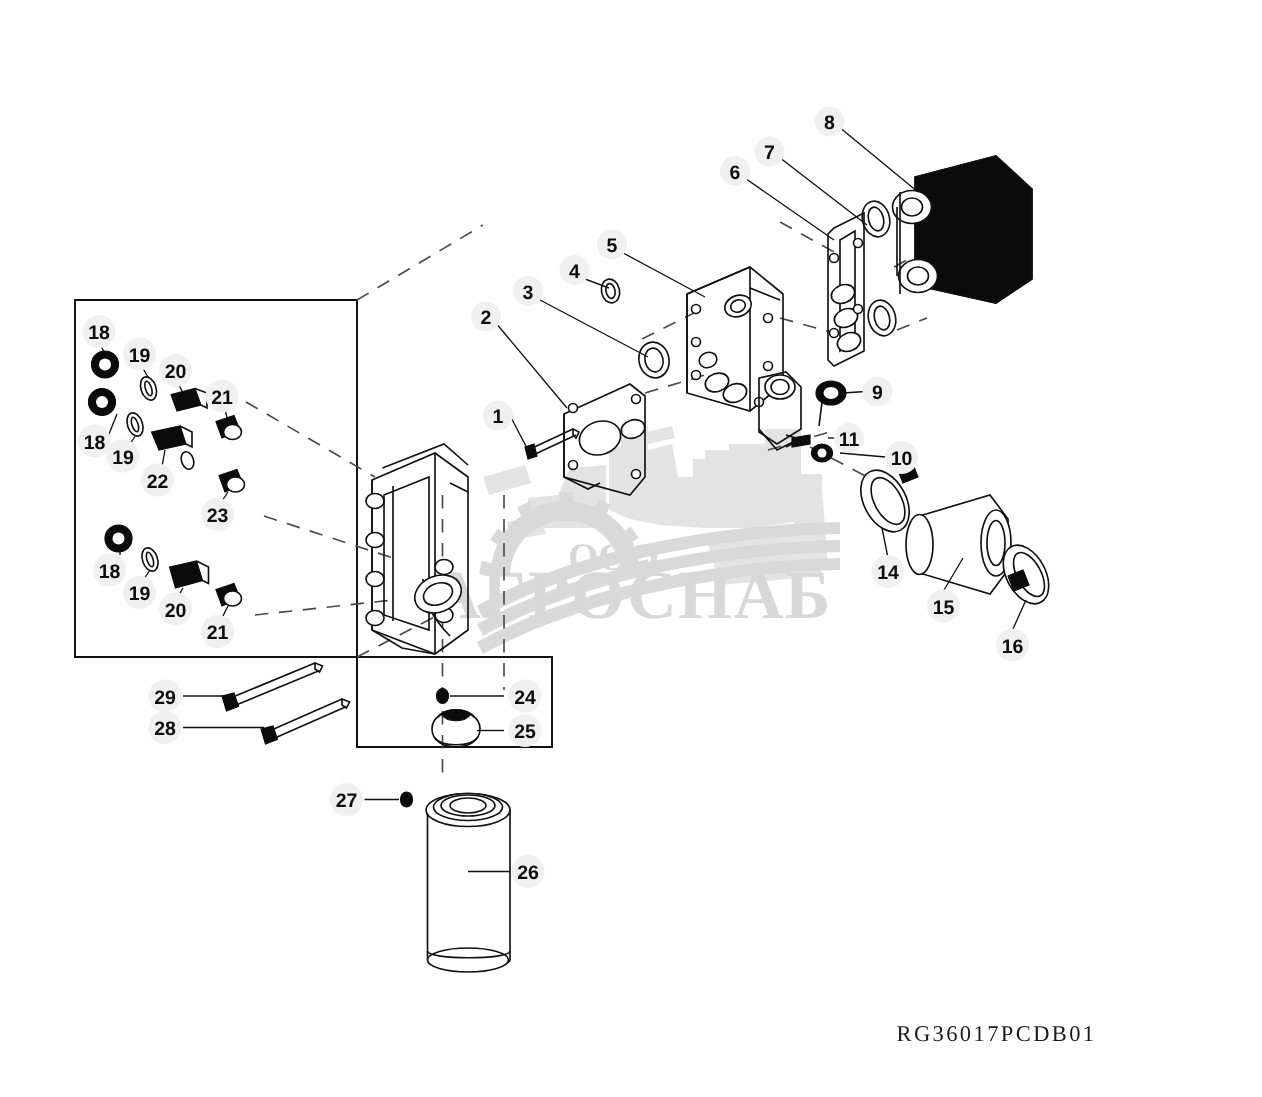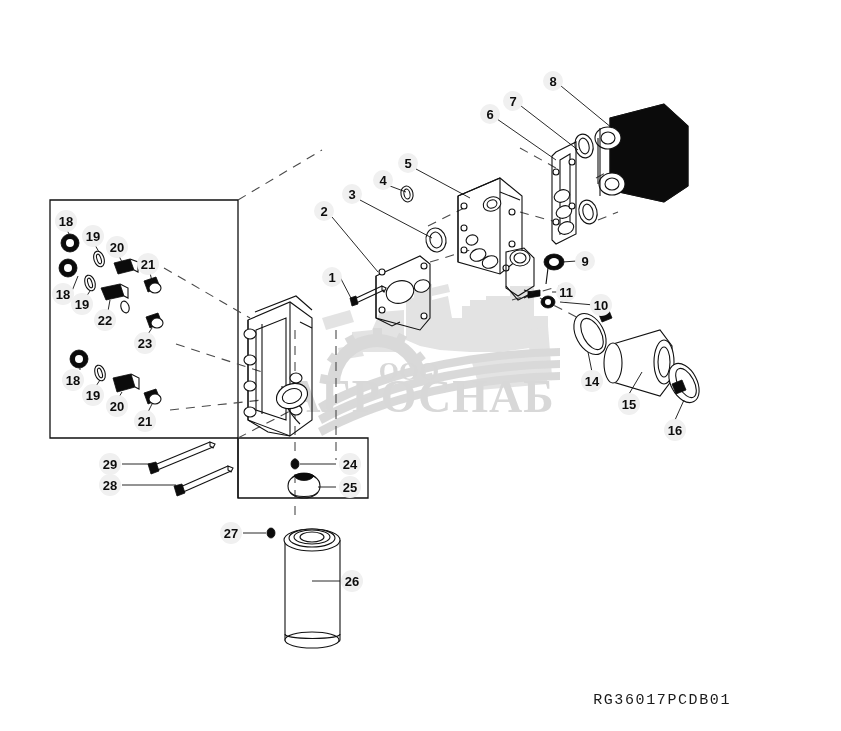--- a/index.html
+++ b/index.html
@@ -72,22 +72,22 @@
     fill: #e2e2e2;
   }
   .wm-text {
     font-family: "Liberation Serif", serif;
     font-weight: bold;
     fill: #d6d6d6;
   }
   #caption {
     position: absolute;
     right: 110px;
-    bottom: 22px;
-    font-family: Liberation Mono, monospace;
+    bottom: 32px;
+    font-family: Liberation Serif, serif;
     font-size: 15px;
     letter-spacing: 1.6px;
     color: #1a1a1a;
     white-space: nowrap;
   }
 </style>
 </head>
 <body>
 
 <div id="page">

